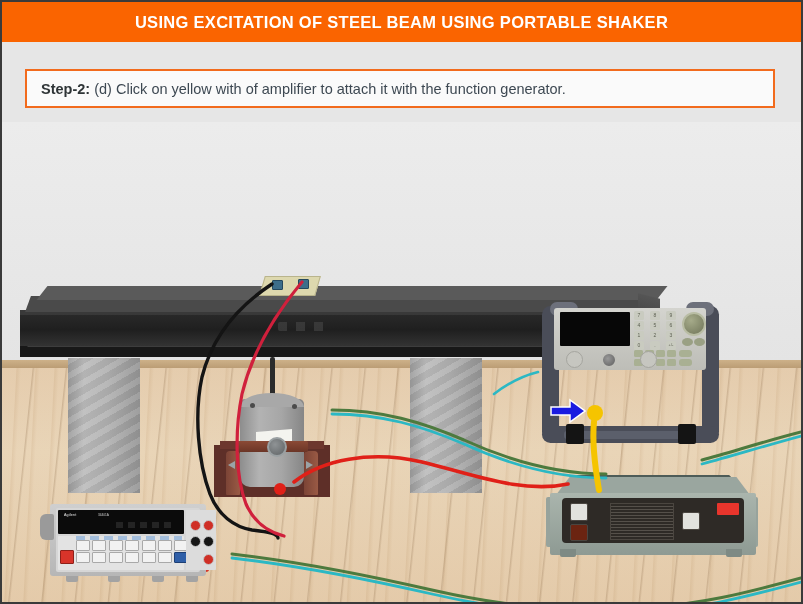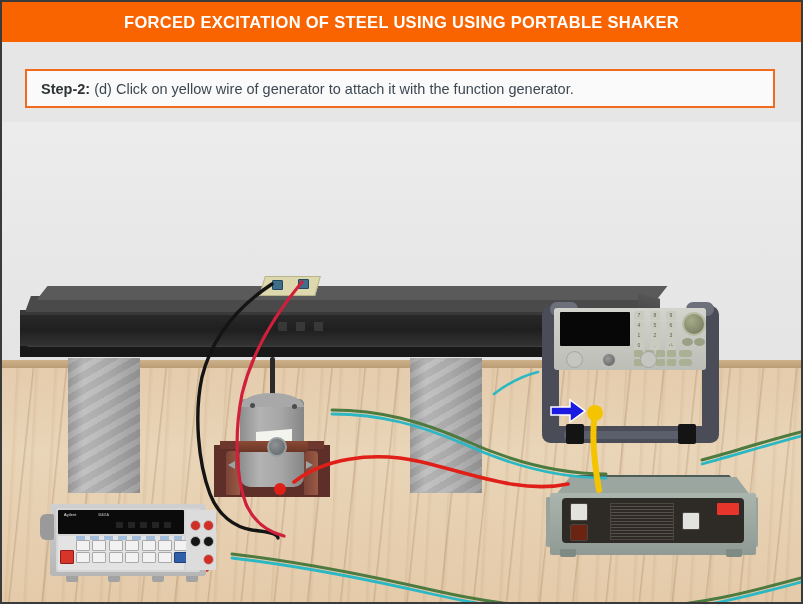--- a/index.html
+++ b/index.html
@@ -412,26 +412,26 @@
 
   
   #cursor-arrow{left:548px;top:276px;width:36px;height:26px;}
 </style>
 </head>
 <body>
 
 <div id="app">
 
   <div id="header">
-    <div id="header-title">FORCED EXCITATION OF STEEL USING USING PORTABLE SHAKER</div>
+    <div id="header-title">USING EXCITATION OF STEEL BEAM USING PORTABLE SHAKER</div>
   </div>
 
   <div id="instruction-bar">
     <div id="instruction-box">
-      <div id="instruction-text"><b>Step-2:</b><span> (d) Click on yellow wire of generator to attach it with the function generator.</span></div>
+      <div id="instruction-text"><b>Step-2:</b><span> (d) Click on yellow with of amplifier to attach it with the function generator.</span></div>
     </div>
   </div>
 
   <div id="scene">
 
     <div class="wall"></div>
     <div class="baseboard"></div>
     <div class="floor"></div>
 
     <div class="support obj" id="support-left"></div>

